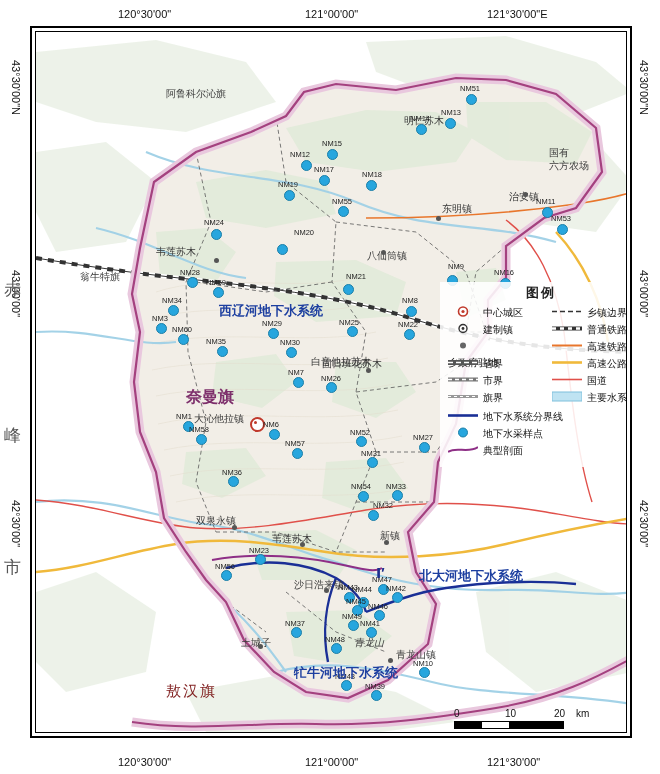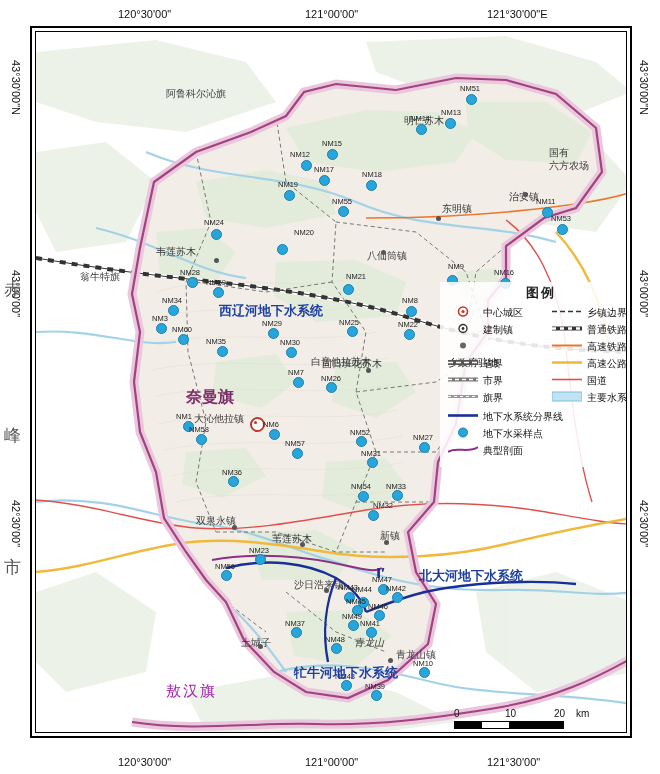--- a/index.html
+++ b/index.html
@@ -34,21 +34,21 @@
   .frame-inner{
     position:absolute;inset:3px;
     border:1px solid #000;
     box-sizing:border-box;
     overflow:hidden;
   }
   .canvas{position:absolute;inset:0;overflow:hidden;}
 
   
   .place{position:absolute;font-size:10px;color:#3a3a3a;white-space:nowrap;}
-  .place.big{font-size:15px;color:#a21caf;letter-spacing:2px;}
+  .place.big{font-size:15px;color:#7f1d1d;letter-spacing:2px;}
   .sys-label{position:absolute;font-size:13px;font-weight:bold;color:#1d3fa0;white-space:nowrap;}
   .county-label{position:absolute;font-size:16px;font-weight:bold;color:#7d2f6b;white-space:nowrap;}
   .sec-label{position:absolute;font-size:14px;font-weight:bold;color:#1d2f8f;}
   .pt-label{position:absolute;font-size:7.5px;color:#222;white-space:nowrap;}
   .dot{position:absolute;width:9px;height:9px;border-radius:50%;background:#27a6de;border:1px solid #1b7fa8;}
   .citydot{position:absolute;width:11px;height:11px;border-radius:50%;border:2px solid #c0392b;background:#fff;}
   .citydot:after{content:"";position:absolute;left:2px;top:2px;width:3px;height:3px;border-radius:50%;background:#c0392b;}
   .townsq{position:absolute;width:5px;height:5px;background:#555;border-radius:50%;}
 
   

